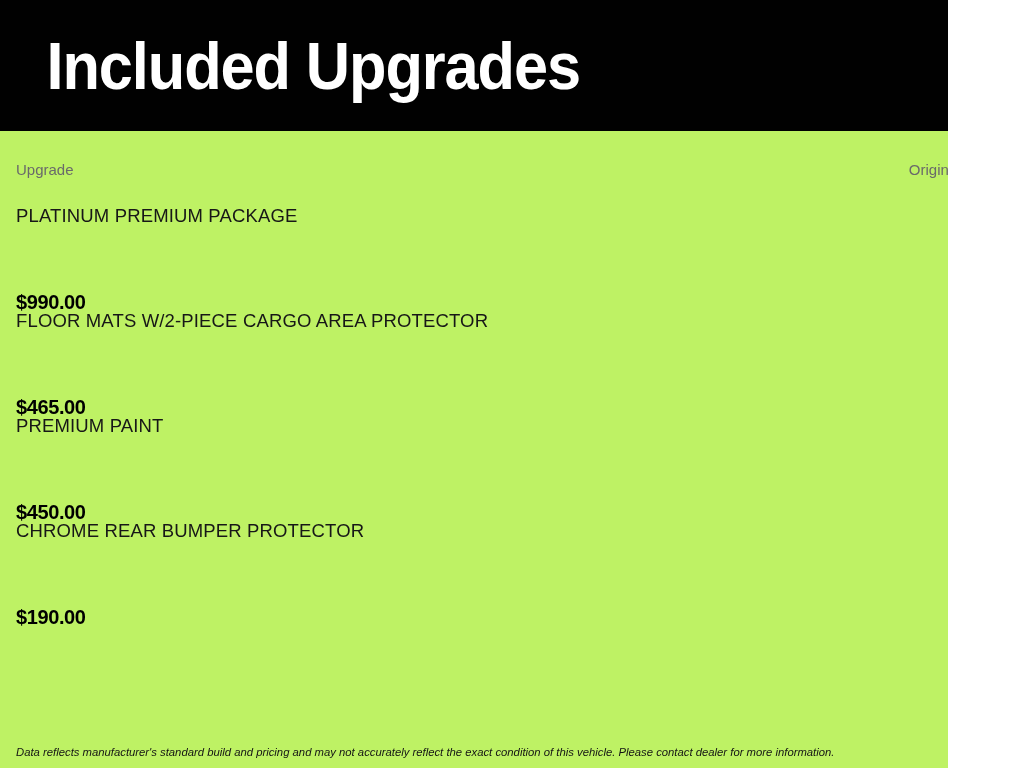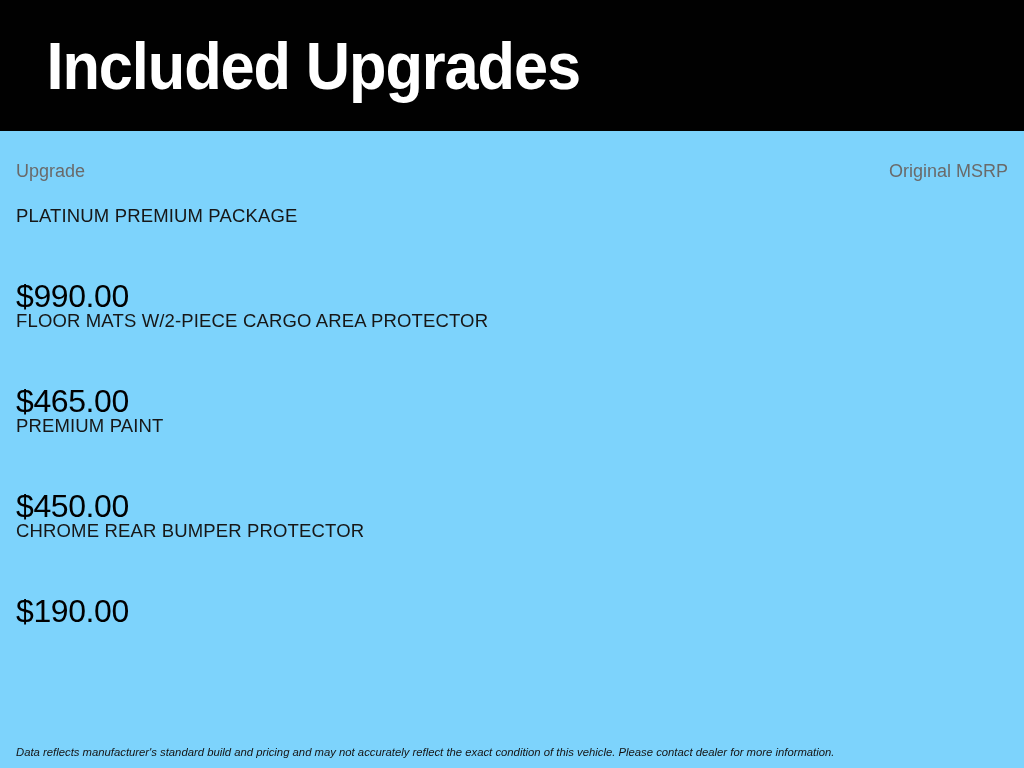--- a/index.html
+++ b/index.html
@@ -9,23 +9,23 @@
     padding: 0;
     width: 1024px;
     height: 768px;
     background: #ffffff;
     font-family: "Liberation Sans", sans-serif;
     -webkit-font-smoothing: antialiased;
   }
 
   .page {
     position: relative;
-    width: 1024px;
+    width: 948px;
     height: 768px;
-    background: #7dd3fc;
+    background: #bef264;
     overflow: hidden;
   }
 
   
   .header-band {
     position: absolute;
     top: 0;
     left: 0;
     width: 1024px;
     height: 131px;
@@ -60,21 +60,21 @@
   .col-head-row {
     display: flex;
     align-items: baseline;
     justify-content: space-between;
     height: 55px;
     padding-top: 31px;
   }
 
   .col-head {
     color: #6a6a6a;
-    font-size: 18px;
+    font-size: 15px;
     font-weight: normal;
     line-height: 1;
     white-space: nowrap;
   }
   .col-head.right { text-align: right; }
 
   .rows { margin-top: 21px; }
 
   .row {
     display: flex;
@@ -88,22 +88,22 @@
     color: #171717;
     font-size: 18.5px;
     font-weight: normal;
     letter-spacing: 0.15px;
     line-height: 1;
     white-space: nowrap;
   }
 
   .row-price {
     color: #000000;
-    font-size: 32px;
-    font-weight: normal;
+    font-size: 20px;
+    font-weight: bold;
     letter-spacing: -0.4px;
     line-height: 1;
     white-space: nowrap;
     text-align: right;
   }
 
   
   .disclaimer {
     position: absolute;
     left: 16px;

